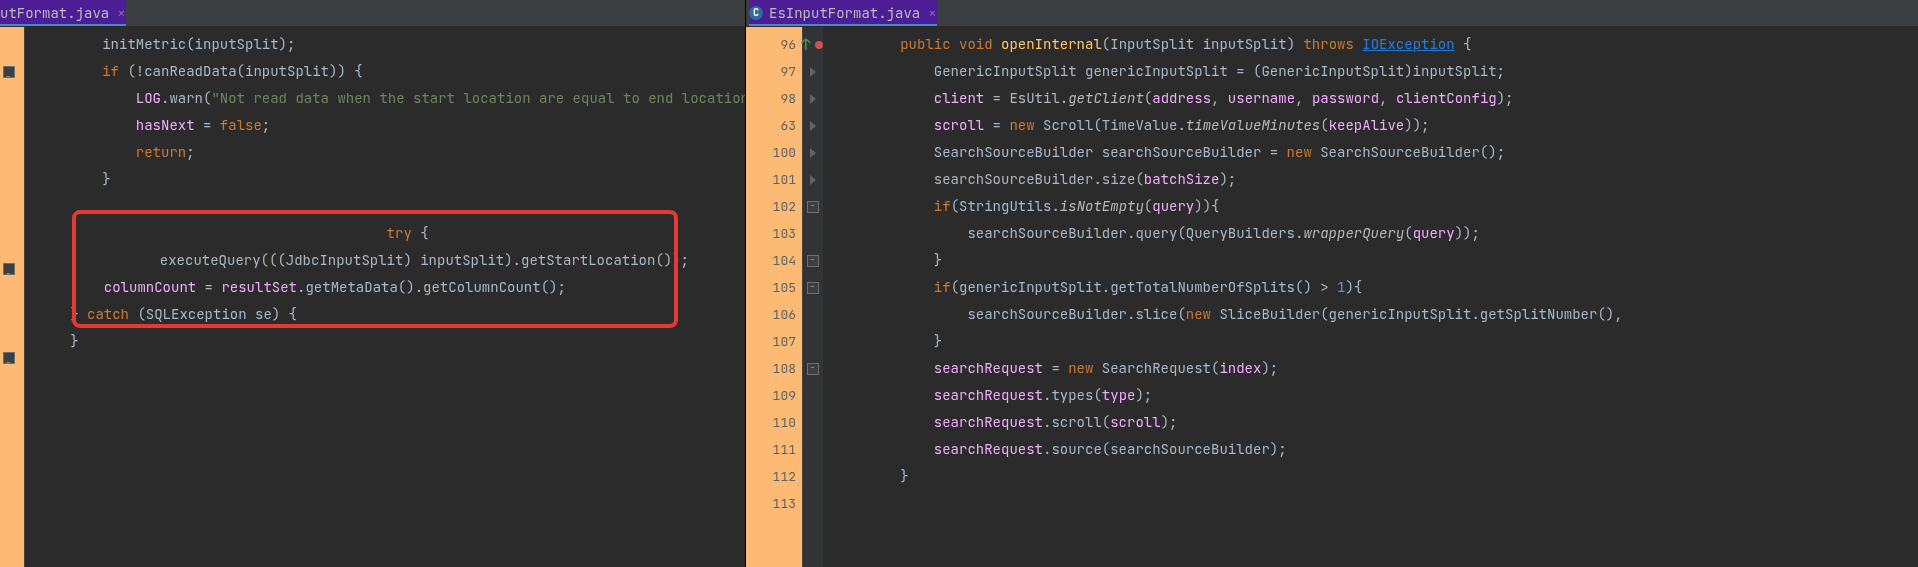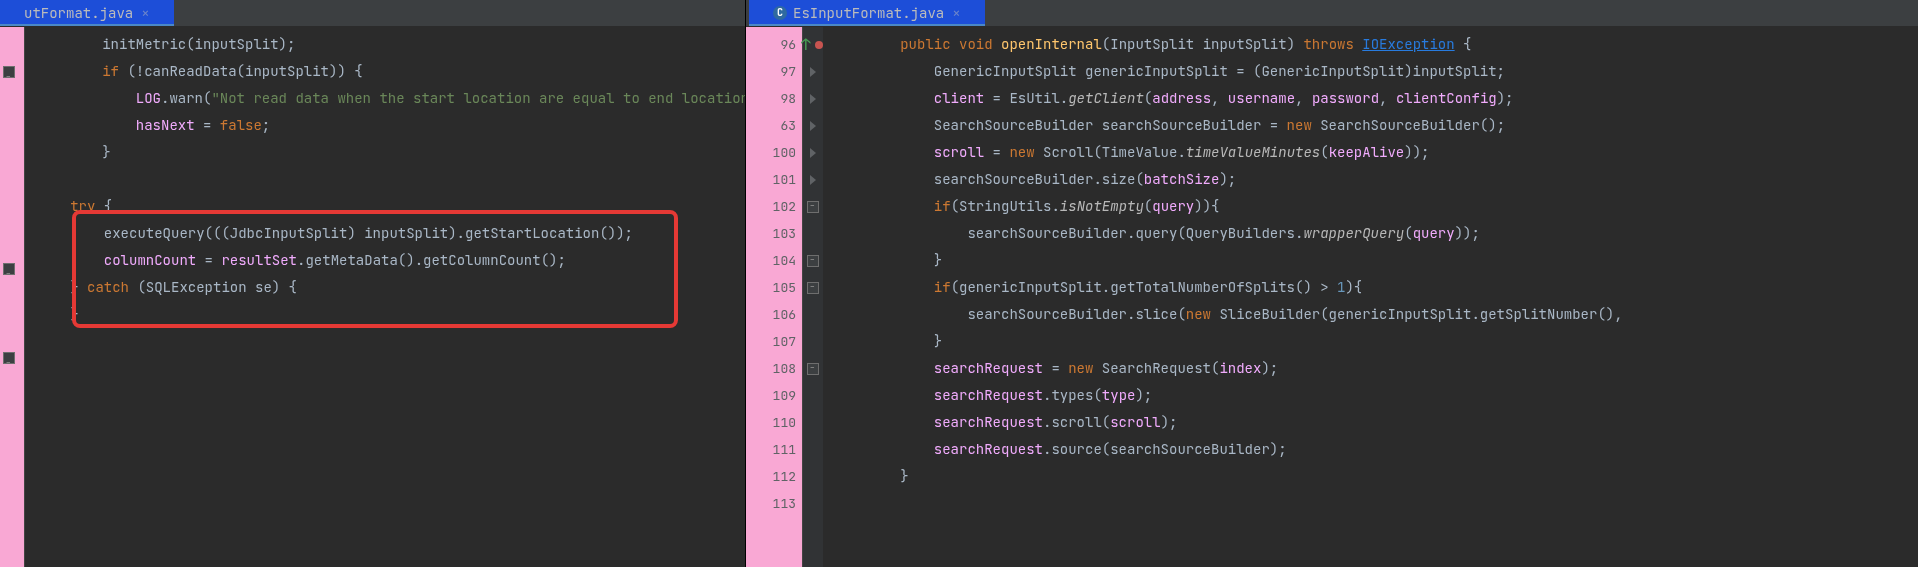--- a/index.html
+++ b/index.html
@@ -2,29 +2,29 @@
 <html><head>
 <meta charset="utf-8">
 <style>
   html,body{margin:0;padding:0;background:#2b2b2b;font-family:"JetBrains Mono","Consolas",monospace;font-size:14px;color:#a9b7c6;overflow:hidden;}
   .root{display:flex;width:1918px;height:567px;}
   .pane{position:relative;overflow:hidden;}
   .pane.left{width:745px;border-right:1px solid #000;}
   .pane.right{flex:1;}
   
   .tabstrip{display:flex;align-items:flex-end;height:26px;background:#3c3f41;border-bottom:1px solid #2b2b2b;}
-  .tab{display:flex;align-items:center;height:26px;padding:0 24px;color:#bbb;background:#1d4ed8;position:relative;}
+  .tab{display:flex;align-items:center;height:26px;padding:0 0;color:#bbb;background:#4c1d95;position:relative;}
   .tab.inactive{opacity:.7;background:#3c3f41;}
   .tab .ico{width:14px;height:14px;border-radius:50%;margin-right:6px;display:inline-block;}
   .tab .ico.c{background:#2f6aa0;color:#fff;font-size:10px;line-height:14px;text-align:center;font-weight:bold;}
   .tab .close{margin-left:8px;opacity:.5;}
   .tab .underline{position:absolute;left:0;right:0;bottom:0;height:2px;background:#4a88c7;}
   
   .editor{position:relative;display:flex;height:calc(100% - 26px);}
-  .gutter{width:50px;padding:4px 6px 0 0;text-align:right;color:#606366;background:#f9a8d4;user-select:none;border-right:1px solid #444;}
+  .gutter{width:50px;padding:4px 6px 0 0;text-align:right;color:#606366;background:#fdba74;user-select:none;border-right:1px solid #444;}
   .gutter.nonum{width:18px;}
   .ln{height:27px;line-height:27px;font-size:13px;}
   .marks{width:20px;background:#313335;padding-top:4px;}
   .mark{height:27px;display:flex;align-items:center;justify-content:center;position:relative;}
   .fold{width:10px;height:10px;border:1px solid #6e6e6e;background:#3c3f41;position:relative;}
   .fold::before{content:"−";position:absolute;top:-4px;left:1px;color:#888;font-size:11px;}
   .arrow{width:0;height:0;border-top:5px solid transparent;border-bottom:5px solid transparent;border-left:6px solid #606366;}
   .up-arrow{position:absolute;left:-2px;color:#499c54;font-size:16px;}
   .dot-red{width:8px;height:8px;border-radius:50%;background:#c75450;}
   .code{flex:1;padding:4px 0 4px 10px;overflow:hidden;}
@@ -75,24 +75,25 @@
             <div class="fold" style="margin: 8px auto 0px;"></div>
           </div>
           <div class="ln"></div>
           <div class="ln"></div>
         </div>
       <div class="code" id="lcode">
           <div class="codeline">        initMetric(inputSplit)<span class="op">;</span></div>
           <div class="codeline">        <span class="kw">if</span> (!canReadData(inputSplit)) {</div>
           <div class="codeline">            <span class="fld">LOG</span>.warn(<span class="str">"Not read data when the start location are equal to end location"</span>)</div>
           <div class="codeline">            <span class="fld">hasNext</span> = <span class="kw">false</span><span class="op">;</span></div>
+          <div class="codeline">            <span class="kw">return</span><span class="op">;</span></div>
           <div class="codeline">        }</div>
           <div class="codeline">        </div>
-          <div class="codeline" style="margin-left: -32px;">        <span class="kw">try</span> {</div>
-          <div class="codeline" style="margin-left: -32px;">            executeQuery(((JdbcInputSplit) inputSplit).getStartLocation())<span class="op">;</span></div>
+          <div class="codeline" style="margin-left: -32px; text-align: center;">        <span class="kw">try</span> {</div>
+          <div class="codeline" style="margin-left: -32px; text-align: center;">            executeQuery(((JdbcInputSplit) inputSplit).getStartLocation())<span class="op">;</span></div>
           <div class="codeline" style="margin-left: -32px;">            <span class="fld">columnCount</span> = <span class="fld">resultSet</span>.getMetaData().getColumnCount()<span class="op">;</span></div>
           <div class="codeline" style="margin-left: -32px;">        } <span class="kw">catch</span> (SQLException se) {</div>
           <div class="codeline" style="margin-left: -32px;">        }</div>
         </div>
       <div class="redbox" id="redbox" style="top: 183px; left: 72px; width: 598px; height: 110px;"></div>
     </div>
   </div>
 
   <div class="pane right">
     <div class="tabstrip">
@@ -163,22 +164,22 @@
           <div class="mark"></div>
           <div class="mark"></div>
           <div class="mark"></div>
           <div class="mark"></div>
           <div class="mark"></div>
         </div>
       <div class="code" id="rcode">
           <div class="codeline">        <span class="kw">public void</span> <span class="fn">openInternal</span>(InputSplit inputSplit) <span class="kw">throws</span> <span class="lnk">IOException</span> {</div>
           <div class="codeline">            GenericInputSplit genericInputSplit = (GenericInputSplit)inputSplit<span class="op">;</span></div>
           <div class="codeline">            <span class="fld">client</span> = EsUtil.<span class="mit">getClient</span>(<span class="fld">address</span>, <span class="fld">username</span>, <span class="fld">password</span>, <span class="fld">clientConfig</span>)<span class="op">;</span></div>
+          <div class="codeline">            <span class="fld">scroll</span> = <span class="kw">new</span> Scroll(TimeValue.<span class="mit">timeValueMinutes</span>(<span class="fld">keepAlive</span>))<span class="op">;</span></div>
           <div class="codeline">            SearchSourceBuilder searchSourceBuilder = <span class="kw">new</span> SearchSourceBuilder()<span class="op">;</span></div>
-          <div class="codeline">            <span class="fld">scroll</span> = <span class="kw">new</span> Scroll(TimeValue.<span class="mit">timeValueMinutes</span>(<span class="fld">keepAlive</span>))<span class="op">;</span></div>
           <div class="codeline">            searchSourceBuilder.size(<span class="fld">batchSize</span>)<span class="op">;</span></div>
           <div class="codeline">            <span class="kw">if</span>(StringUtils.<span class="mit">isNotEmpty</span>(<span class="fld">query</span>)){</div>
           <div class="codeline">                searchSourceBuilder.query(QueryBuilders.<span class="mit">wrapperQuery</span>(<span class="fld">query</span>))<span class="op">;</span></div>
           <div class="codeline">            }</div>
           <div class="codeline">            <span class="kw">if</span>(genericInputSplit.getTotalNumberOfSplits() &gt; <span class="num">1</span>){</div>
           <div class="codeline">                searchSourceBuilder.slice(<span class="kw">new</span> SliceBuilder(genericInputSplit.getSplitNumber(),</div>
           <div class="codeline">            }</div>
           <div class="codeline">            <span class="fld">searchRequest</span> = <span class="kw">new</span> SearchRequest(<span class="fld">index</span>)<span class="op">;</span></div>
           <div class="codeline">            <span class="fld">searchRequest</span>.types(<span class="fld">type</span>)<span class="op">;</span></div>
           <div class="codeline">            <span class="fld">searchRequest</span>.scroll(<span class="fld">scroll</span>)<span class="op">;</span></div>

